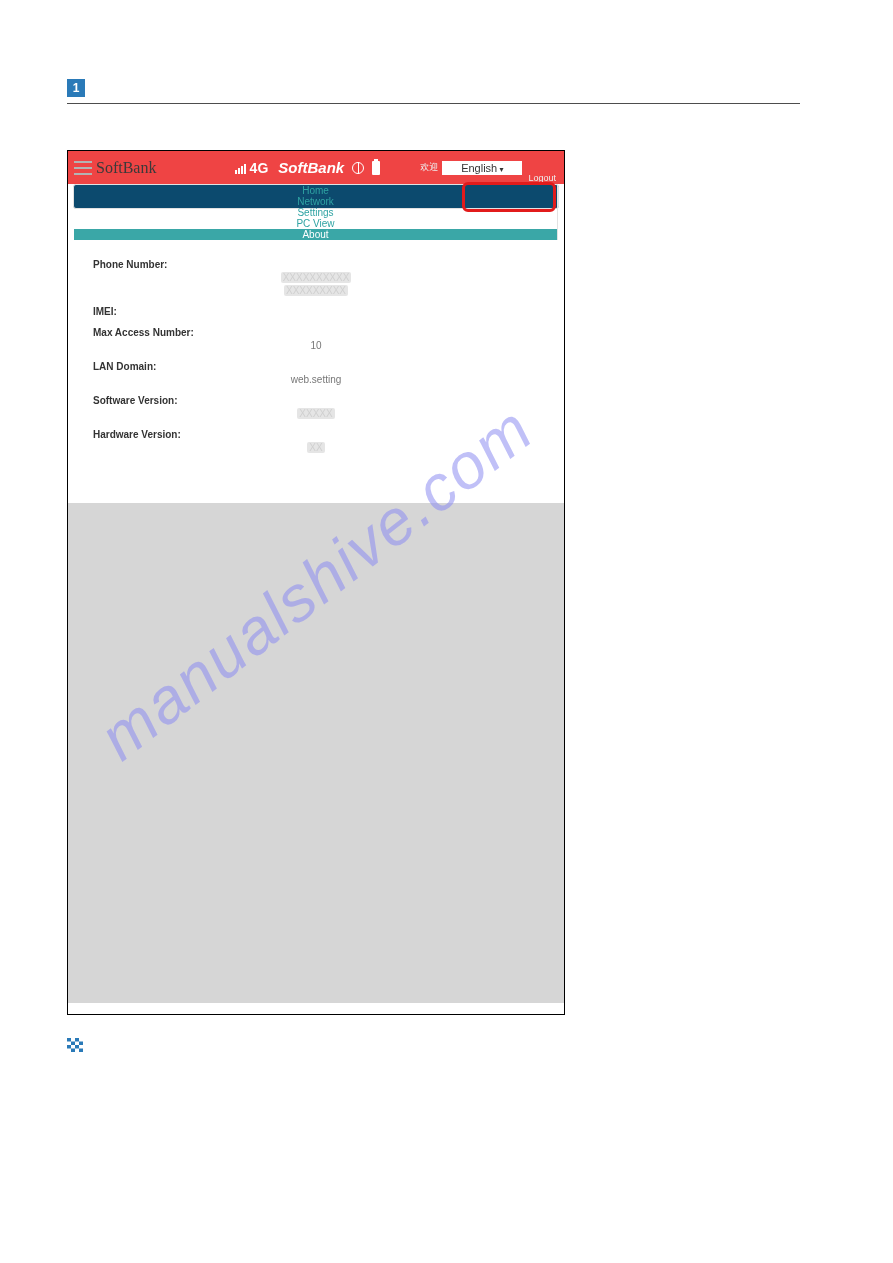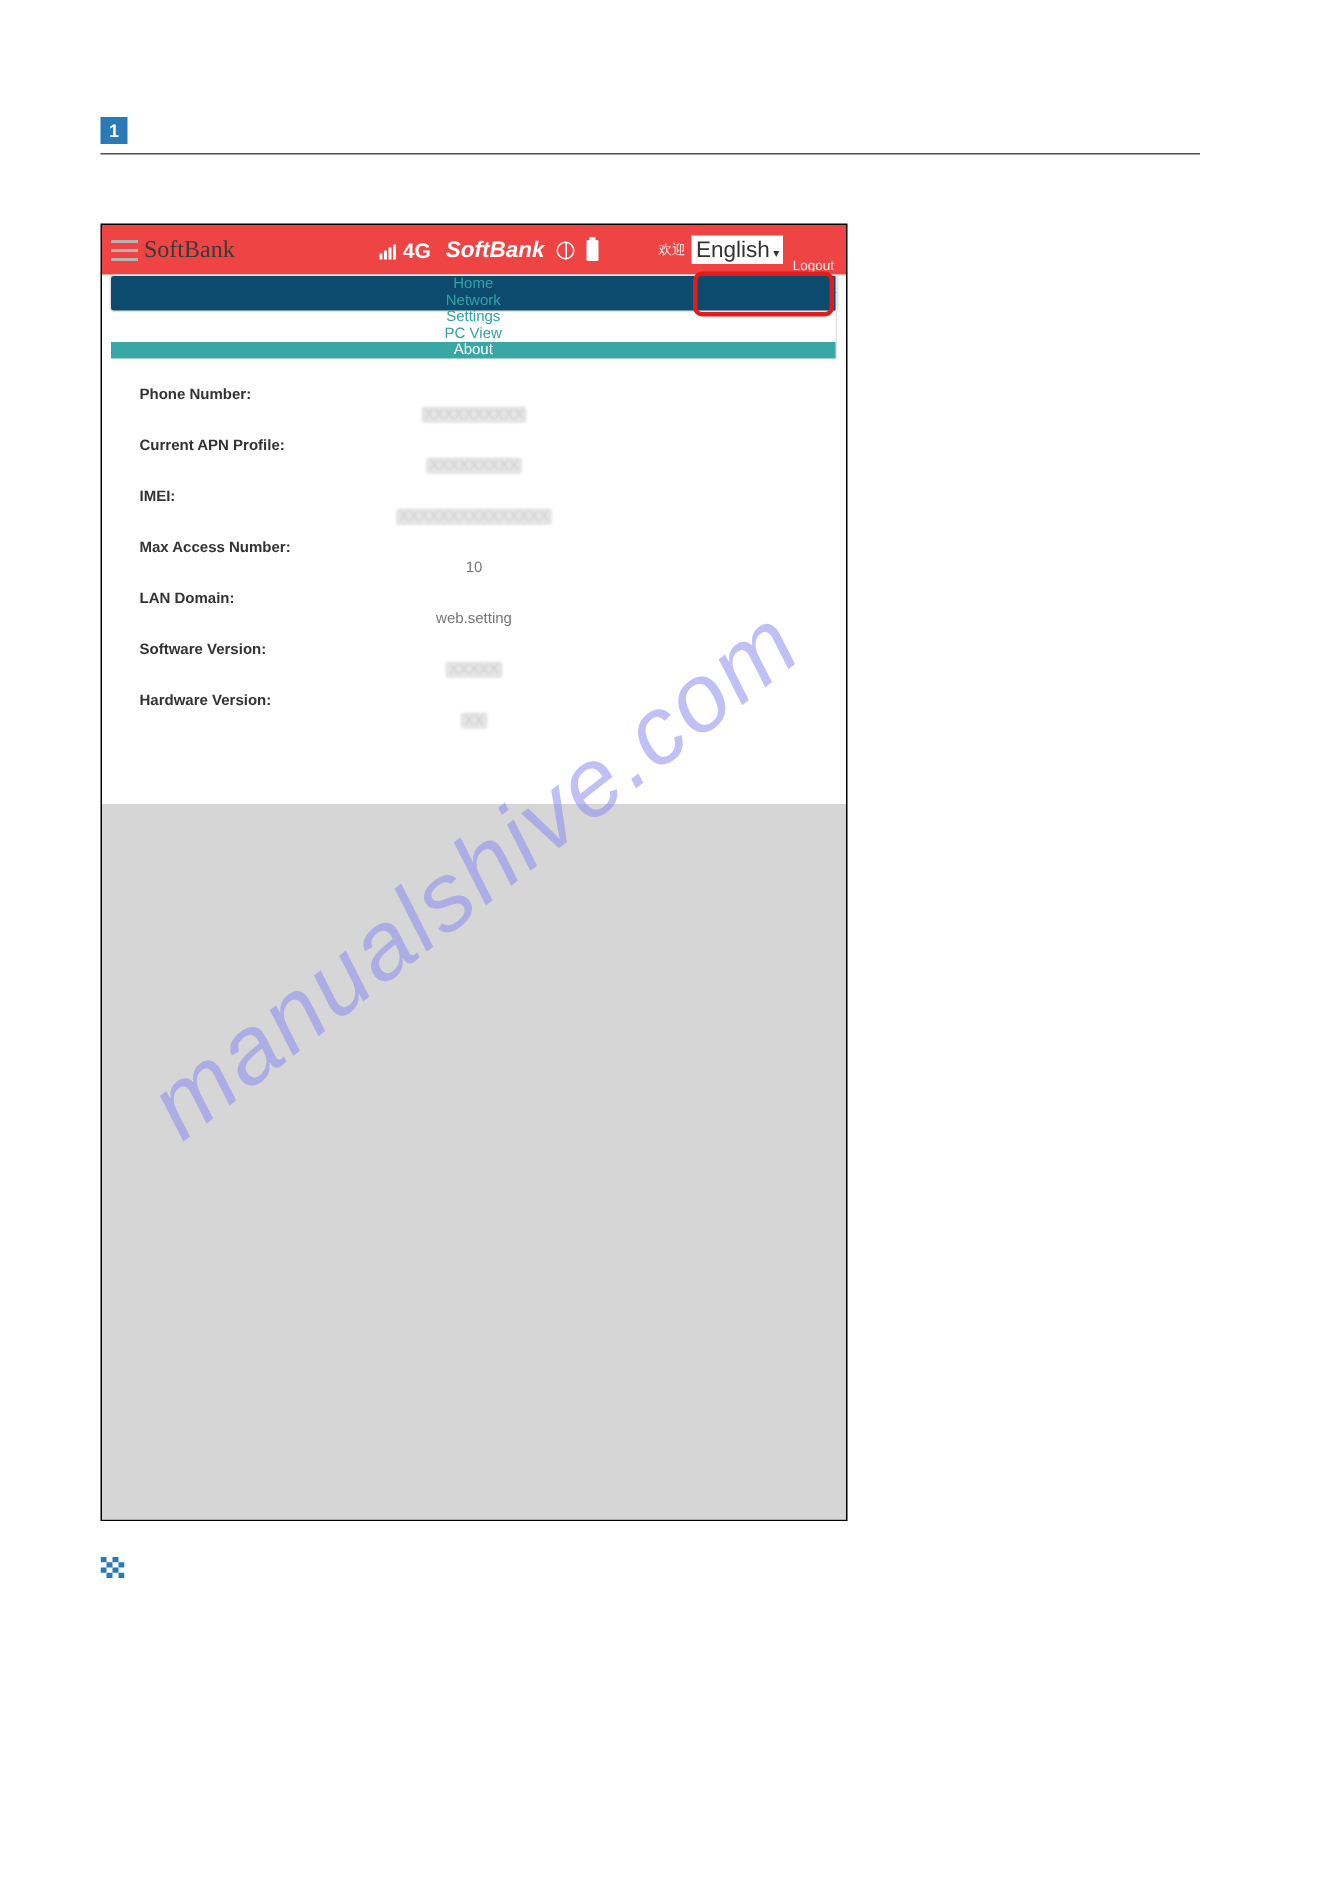--- a/index.html
+++ b/index.html
@@ -17,21 +17,21 @@
   .sigbars span { display:block; width:2px; background:#fff; }
   .sigbars span:nth-child(1){height:4px} .sigbars span:nth-child(2){height:6px}
   .sigbars span:nth-child(3){height:8px} .sigbars span:nth-child(4){height:10px}
   .net { font-size:14px; font-weight:bold; margin-right:10px; }
   .brand-c { font-size:15px; font-weight:bold; font-style:italic; margin-right:8px; }
   .globe { width:12px;height:12px;border:1.5px solid #fff;border-radius:50%;margin-right:8px;position:relative; }
   .globe::before{content:"";position:absolute;left:5px;top:-1px;width:1px;height:12px;background:#fff;}
   .batt { width:8px;height:14px;background:#fff;border-radius:1px;margin-right:40px;position:relative; }
   .batt::before{content:"";position:absolute;top:-2px;left:2px;width:4px;height:2px;background:#fff;}
   .greet { font-size:9px; color:#eee; margin-right:4px; }
-  .lang { font-size:15px; background:#fff; color:#333; padding:1px 3px; margin-right:6px; }
+  .lang { font-size:11px; background:#fff; color:#333; padding:1px 19px; margin-right:6px; }
   .lang::after{content:" ▾"; font-size:8px;}
   .logout { font-size:9px; color:#eee; margin-right:8px;margin-top:20px; }
 
   .tabs { height:25px; margin:0 5px; background:#0c4a6e; border:1px solid #e2e2e2; border-radius:3px; display:flex; align-items:stretch; position:relative;flex-direction:column; }
   .tab { flex:1; display:flex; align-items:center; justify-content:center; font-size:10px; color:#2fa3a3; border-right:1px solid #e2e2e2; }
   .tab:last-child { border-right:none; }
   .hl { position:absolute; right:2px; top:-3px; width:94px; height:30px; border:3px solid #e21b1b; border-radius:6px; pointer-events:none; }
   .tab-active { background:#3aa7a7; color:#fff; }
 
   .card { margin:10px 5px 0 5px; background:#fff; border-radius:3px; padding:10px 20px 50px 20px; font-size:10px; color:#333; }
@@ -87,25 +87,23 @@
       <div class="tab tab-active">About</div>
       <div class="hl"></div>
     </div>
 
     <div class="card">
       <div class="card-title">About</div>
 
       <div class="lbl">Phone Number:</div>
       <div class="val"><span class="blur">XXXXXXXXXX</span></div>
 
-      <div class="lbl">Current APN Profile:</div>
       <div class="val"><span class="blur">XXXXXXXXX</span></div>
 
       <div class="lbl">IMEI:</div>
-      <div class="val"><span class="blur">XXXXXXXXXXXXXXX</span></div>
 
       <div class="lbl">Max Access Number:</div>
       <div class="val">10</div>
 
       <div class="lbl">LAN Domain:</div>
       <div class="val">web.setting</div>
 
       <div class="lbl">Software Version:</div>
       <div class="val"><span class="blur">XXXXX</span></div>
 

